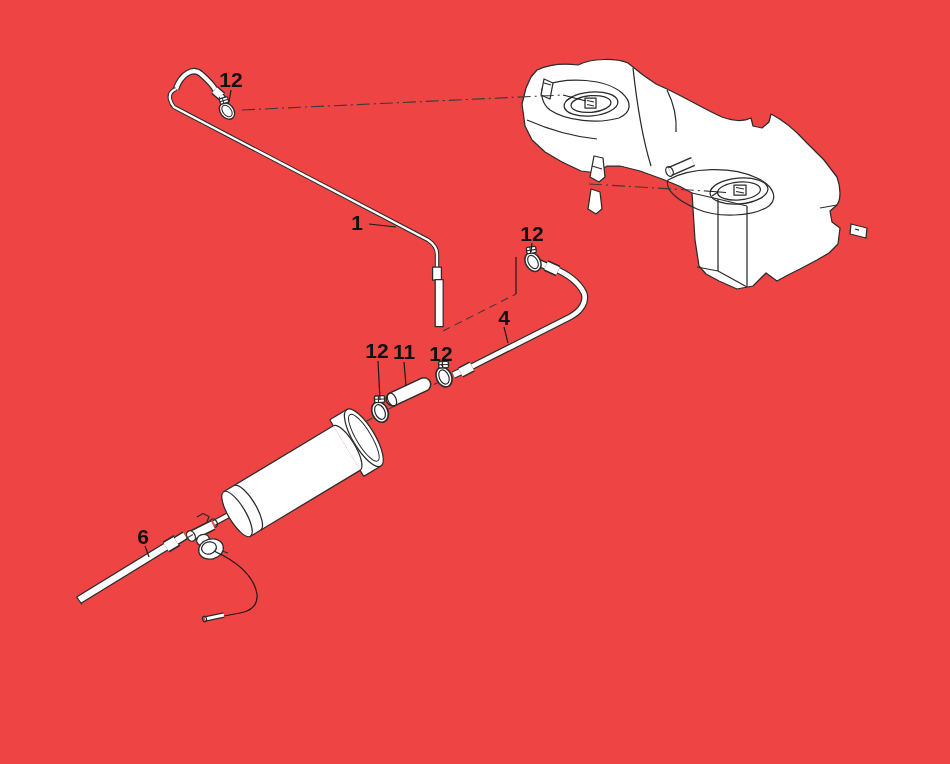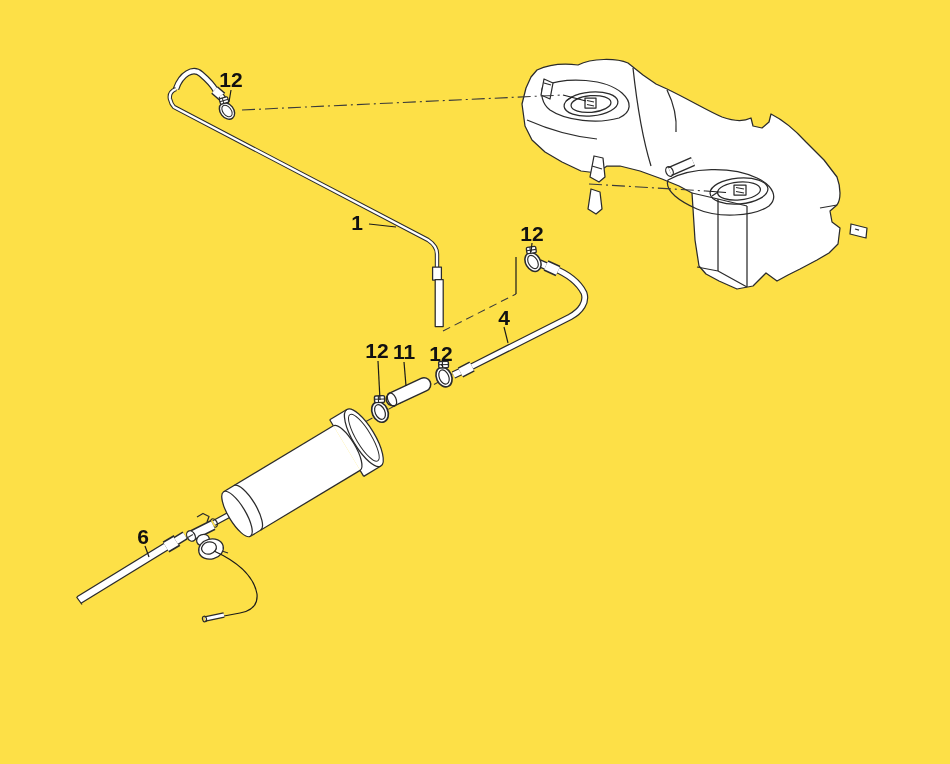--- a/index.html
+++ b/index.html
@@ -1,16 +1,16 @@
 <!DOCTYPE html>
 <html><head>
 <meta charset="utf-8">
 <style>
   html,body{margin:0;padding:0;background:#ffffff;}
-  .stage{position:relative;width:950px;height:764px;background:#fde047;overflow:hidden;
+  .stage{position:relative;width:950px;height:764px;background:#ef4444;overflow:hidden;
          font-family:"Liberation Sans", sans-serif;}
   svg{display:block;}
   .ln{stroke:#2b2b2b;stroke-width:1.25;fill:none;stroke-linecap:butt;stroke-linejoin:round;}
   .lnw{stroke:#2b2b2b;fill:#ffffff;stroke-width:1.25;stroke-linejoin:round;}
   .dark{stroke:#2b2b2b;fill:none;stroke-linecap:butt;}
   .core{stroke:#ffffff;fill:none;stroke-linecap:butt;}
   .darkR{stroke:#2b2b2b;fill:none;stroke-linecap:round;}
   .coreR{stroke:#ffffff;fill:none;stroke-linecap:round;}
   .leader{stroke:#1a1a1a;stroke-width:1.2;fill:none;}
   .dashdot{stroke:#3a3a3a;stroke-width:1.1;fill:none;stroke-dasharray:13 4 2 4;}

